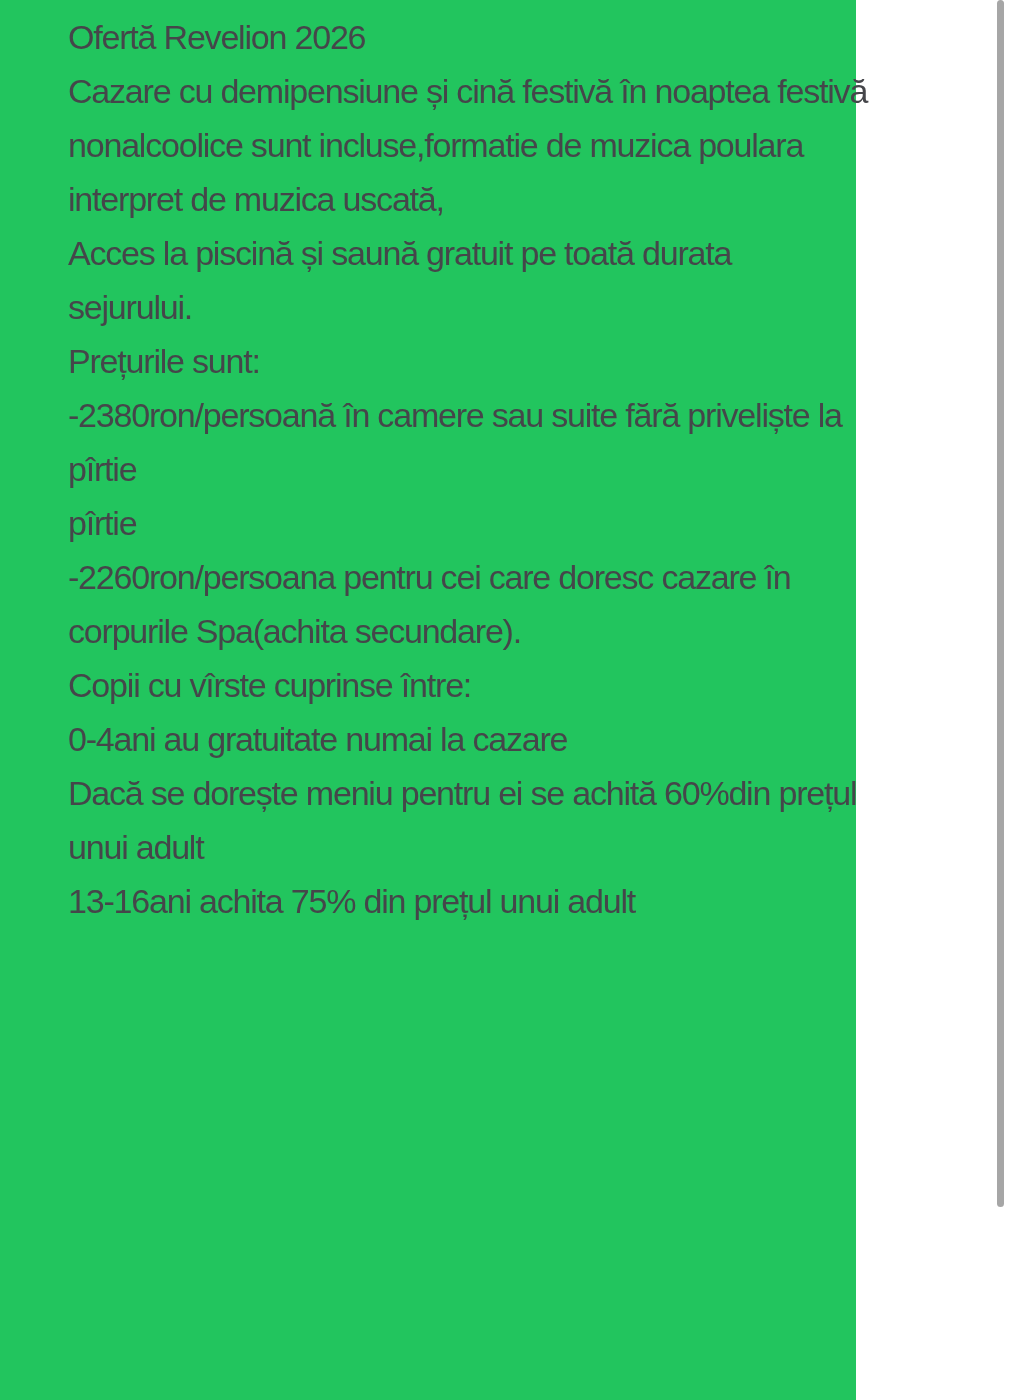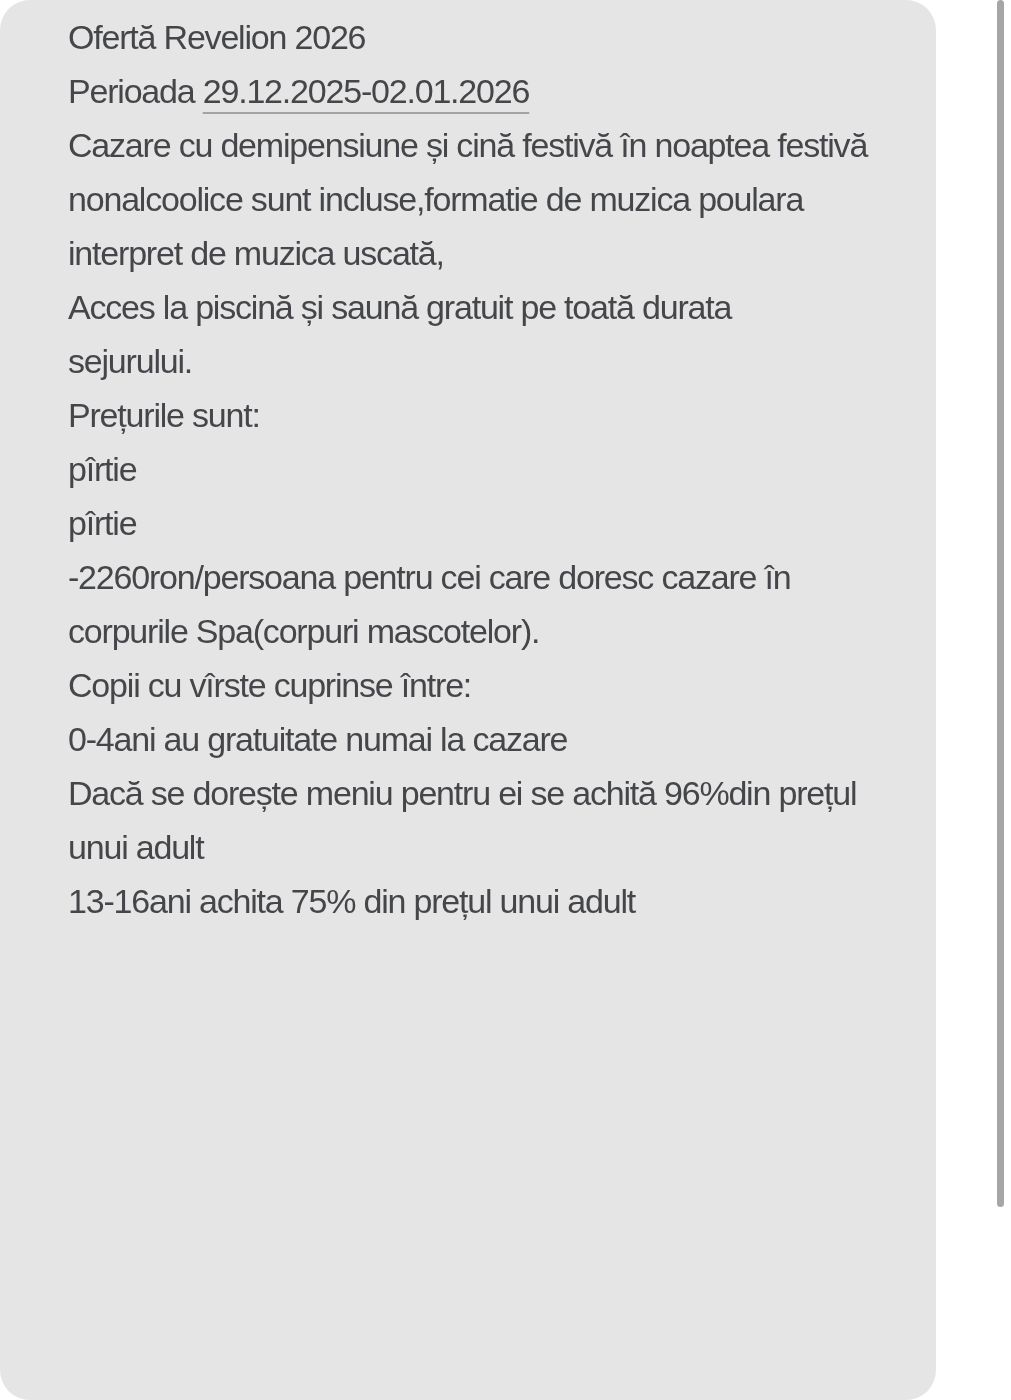--- a/index.html
+++ b/index.html
@@ -8,24 +8,23 @@
     background: #ffffff;
   }
   body {
     width: 1011px;
     height: 1400px;
     overflow: hidden;
     font-family: "Liberation Sans", sans-serif;
   }
   .page {
     position: relative;
-    width: 936px;
+    width: 856px;
     height: 1400px;
-    background: #e5e5e5;
-    border-radius: 30px;
+    background: #22c55e;
   }
   .content {
     position: absolute;
     left: 68px;
     top: 10px;
     width: 900px;
     color: #45464a;
     font-size: 34px;
     line-height: 54px;
     letter-spacing: -1.2px;
@@ -48,33 +47,33 @@
     border-radius: 4px;
     background: #a6a6a6;
   }
 </style>
 </head>
 <body>
 
 <div class="page">
   <div class="content">
     <div class="line">Ofertă Revelion 2026</div>
-    <div class="line"><span>Perioada </span><span class="underlined">29.12.2025-02.01.2026</span></div>
     <div id="body-lines">
         <div class="line">Cazare cu demipensiune și cină festivă în noaptea festivă</div>
         <div class="line">nonalcoolice sunt incluse,formatie de muzica poulara</div>
         <div class="line">interpret de muzica uscată,</div>
         <div class="line">Acces la piscină și saună gratuit pe toată durata</div>
         <div class="line">sejurului.</div>
         <div class="line">Prețurile sunt:</div>
+        <div class="line">-2380ron/persoană în camere sau suite fără priveliște la</div>
         <div class="line">pîrtie</div>
         <div class="line">pîrtie</div>
         <div class="line">-2260ron/persoana pentru cei care doresc cazare în</div>
-        <div class="line">corpurile Spa(corpuri mascotelor).</div>
+        <div class="line">corpurile Spa(achita secundare).</div>
         <div class="line">Copii cu vîrste cuprinse între:</div>
         <div class="line">0-4ani au gratuitate numai la cazare</div>
-        <div class="line">Dacă se dorește meniu pentru ei se achită 96%din prețul</div>
+        <div class="line">Dacă se dorește meniu pentru ei se achită 60%din prețul</div>
         <div class="line">unui adult</div>
         <div class="line">13-16ani achita 75% din prețul unui adult</div>
       </div>
   </div>
   <div class="scrollbar-thumb"></div>
 </div>
 
 </body></html>

